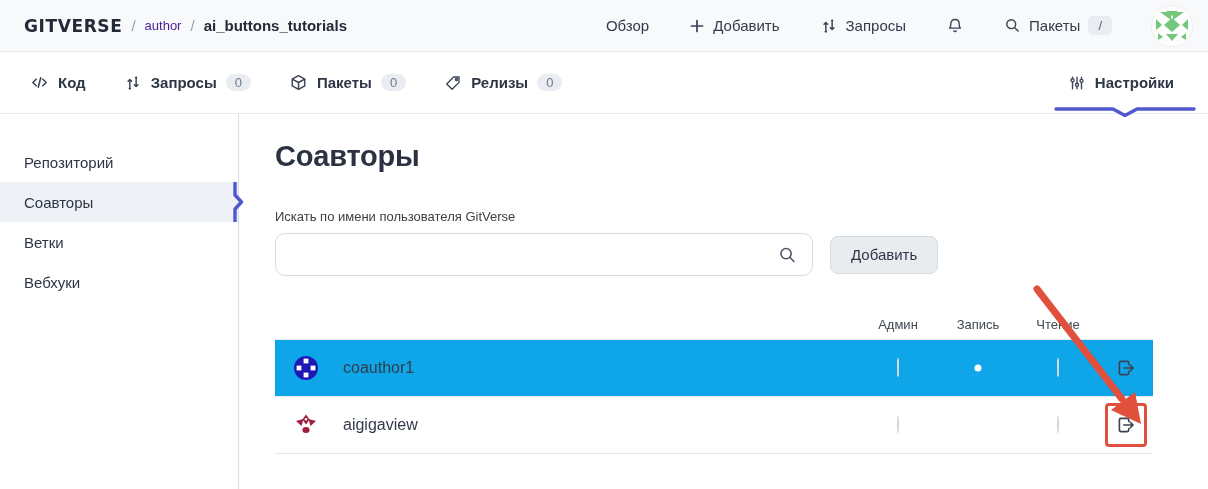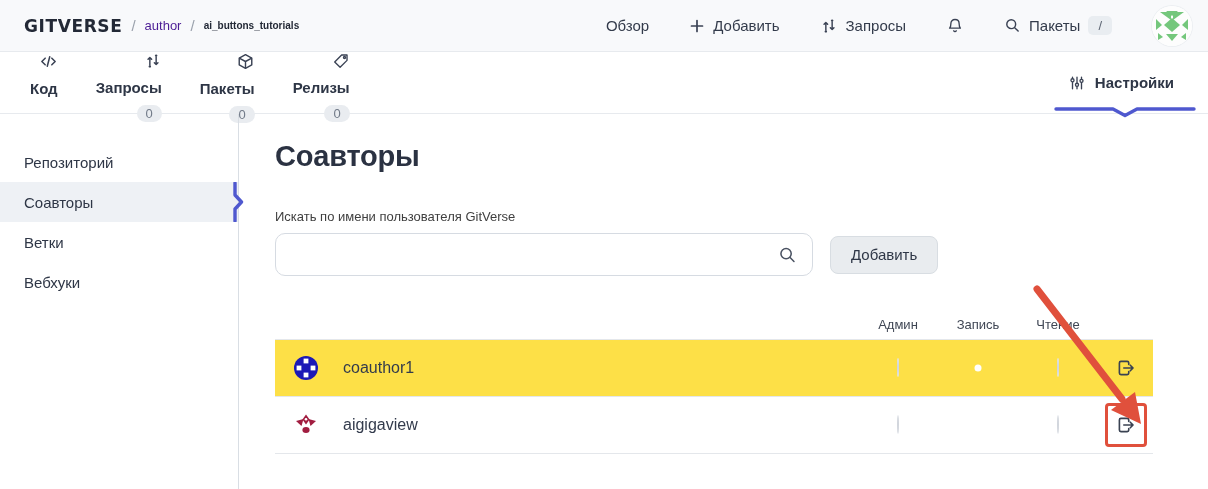--- a/index.html
+++ b/index.html
@@ -7,33 +7,33 @@
               font-family:"Liberation Sans", sans-serif; color:#2c3444; }
   body { position:relative; }
 
   
   .topbar { height:52px; background:#f8f9fb; border-bottom:1px solid #e7eaee;
             display:flex; align-items:center; padding:0 16px 0 24px; }
   .logo { font-family:"DejaVu Sans", sans-serif; font-weight:800; font-size:17px;
           letter-spacing:.6px; color:#232936; cursor:pointer; }
   .crumb-sep { color:#9aa1ac; margin:0 9px; font-size:15px; }
   .crumb-owner { color:#4c1d95; font-size:13px; cursor:pointer; }
-  .crumb-repo { color:#232936; font-size:10px; font-weight:700; cursor:pointer; }
+  .crumb-repo { color:#232936; font-size:15px; font-weight:700; cursor:pointer; }
   .topnav { margin-left:auto; display:flex; align-items:center; gap:40px; font-size:15px; color:#333b4b; }
   .topnav-item { display:flex; align-items:center; gap:8px; cursor:pointer; }
   .shortcut { background:#e9edf1; border-radius:5px; padding:2px 10px; font-size:13px; color:#5b6472; }
   .avatar-top { width:40px; height:40px; border-radius:50%; overflow:hidden; cursor:pointer;
                 box-shadow:0 0 0 1px #eceff2; background:#fff; }
   .icon { display:inline-flex; align-items:center; justify-content:center; color:#3a4254; }
 
   
   .reponav { height:62px; display:flex; align-items:center; padding:0 30px;
              background:#fff; border-bottom:1px solid #e7eaee; }
-  .tab { display:flex; align-items:flex-end; gap:9px; margin-right:38px; font-size:15px;
-         font-weight:700; color:#2e3646; cursor:pointer; height:100%;flex-direction:column; }
+  .tab { display:flex; align-items:center; gap:9px; margin-right:38px; font-size:15px;
+         font-weight:700; color:#2e3646; cursor:pointer; height:100%; }
   .badge { background:#e9ecf0; border-radius:10px; padding:1px 9px; font-size:13px;
            color:#717a88; font-weight:400; }
   .tab-settings { margin-left:auto; margin-right:4px; position:relative; display:flex;
                   align-items:center; gap:9px; font-size:15px; font-weight:700;
                   color:#2e3646; cursor:pointer; height:100%; }
   .tab-underline { position:absolute; bottom:-5px; left:-14px; pointer-events:none; }
 
   
   .content { display:flex; height:375px; }
   .sidebar { width:239px; border-right:1px solid #d9dee4; padding-top:28px; flex:none; }
@@ -56,21 +56,21 @@
              cursor:pointer; font-family:"Liberation Sans", sans-serif; }
 
   
   .table { margin-top:38px; width:878px; }
   .thead { display:flex; align-items:flex-end; height:26px; font-size:13px; color:#3f4654;
            border-bottom:1px solid #e4e7eb; padding-bottom:7px; }
   .col-name { flex:1; }
   .col-perm { width:80px; text-align:center; flex:none; }
   .col-action { width:55px; flex:none; }
   .trow { display:flex; align-items:center; height:57px; border-bottom:1px solid #e4e7eb; }
-  .trow.shaded { background:#fde047; }
+  .trow.shaded { background:#0ea5e9; }
   .cell-user { flex:1; display:flex; align-items:center; gap:24px; padding-left:18px; }
   .username { font-size:16px; color:#333b4c; cursor:pointer; }
   .radio { width:20px; height:20px; border-radius:50%; border:1px solid #d2d6dd;
            background:#fff; margin:0 auto; cursor:pointer; position:relative; }
   .radio.checked { border:none; background:#5157d8; }
   .radio.checked::after { content:""; position:absolute; left:50%; top:50%; width:7px; height:7px;
                           border-radius:50%; background:#fff; transform:translate(-50%,-50%); }
   .cell-action { width:55px; flex:none; display:flex; justify-content:center; position:relative; }
   .exit-btn { width:24px; height:24px; display:flex; align-items:center; justify-content:center;
               cursor:pointer; color:#3a4252; background:none; border:none; }

